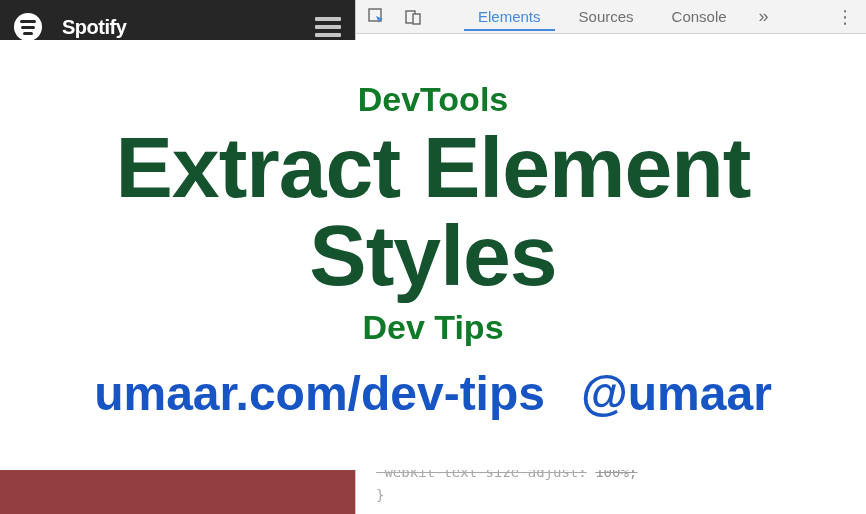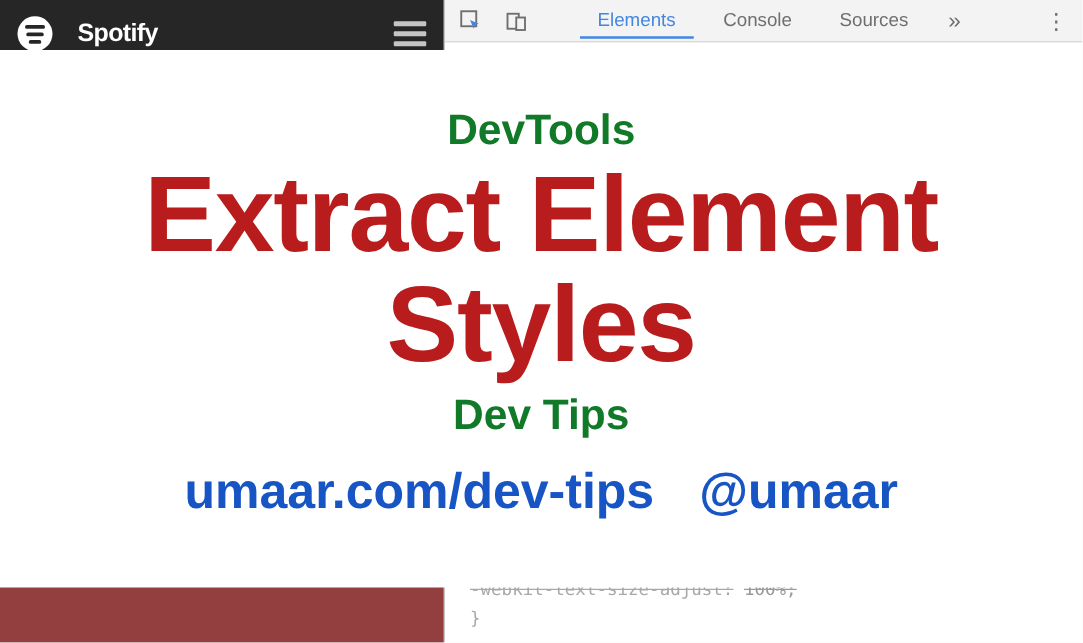--- a/index.html
+++ b/index.html
@@ -148,30 +148,30 @@
     text-align: center;
     padding: 10px 20px 20px;
   }
   .ov-small {
     color: #107a28;
     font-weight: 700;
     font-size: 34px;
     line-height: 1.2;
   }
   .ov-big {
-    color: #b91c1c;
+    color: #14532d;
     font-weight: 800;
     font-size: 86px;
     line-height: 1.02;
     letter-spacing: -1px;
     margin: 4px 0 8px;
   }
   .ov-links {
     margin-top: 18px;
-    font-size: 40px;
+    font-size: 48px;
     font-weight: 700;
     color: #1755c4;
     display: flex;
     gap: 36px;
     justify-content: space-between;
   }
   .ov-links span { cursor: pointer; }
 
   
   .bg.dimmed > * { filter: grayscale(0.1) opacity(0.85); }
@@ -206,22 +206,22 @@
           </svg>
       </div>
       <div class="dt-iconbtn">
         <svg width="18" height="18" viewBox="0 0 18 18">
             <rect x="2" y="3" width="9" height="12" fill="none" stroke="#555" stroke-width="1.5"></rect>
             <rect x="9" y="6" width="7" height="10" fill="#f1f1f1" stroke="#555" stroke-width="1.5"></rect>
           </svg>
       </div>
       <div style="width:18px"></div>
       <div class="dt-tab active">Elements</div>
+      <div class="dt-tab">Sources</div>
       <div class="dt-tab">Console</div>
-      <div class="dt-tab">Sources</div>
       <div class="dt-iconbtn" style="font-size:18px">»</div>
       <div class="dt-spacer"></div>
       <div class="dt-iconbtn" style="font-size:18px">⋮</div>
     </div>
     <div class="code-area">
       <div class="code-bottom">
         <div>
           <span class="strike">-ms-text-size-adjust:</span>
           <span class="strike val">100%;</span>
         </div>

